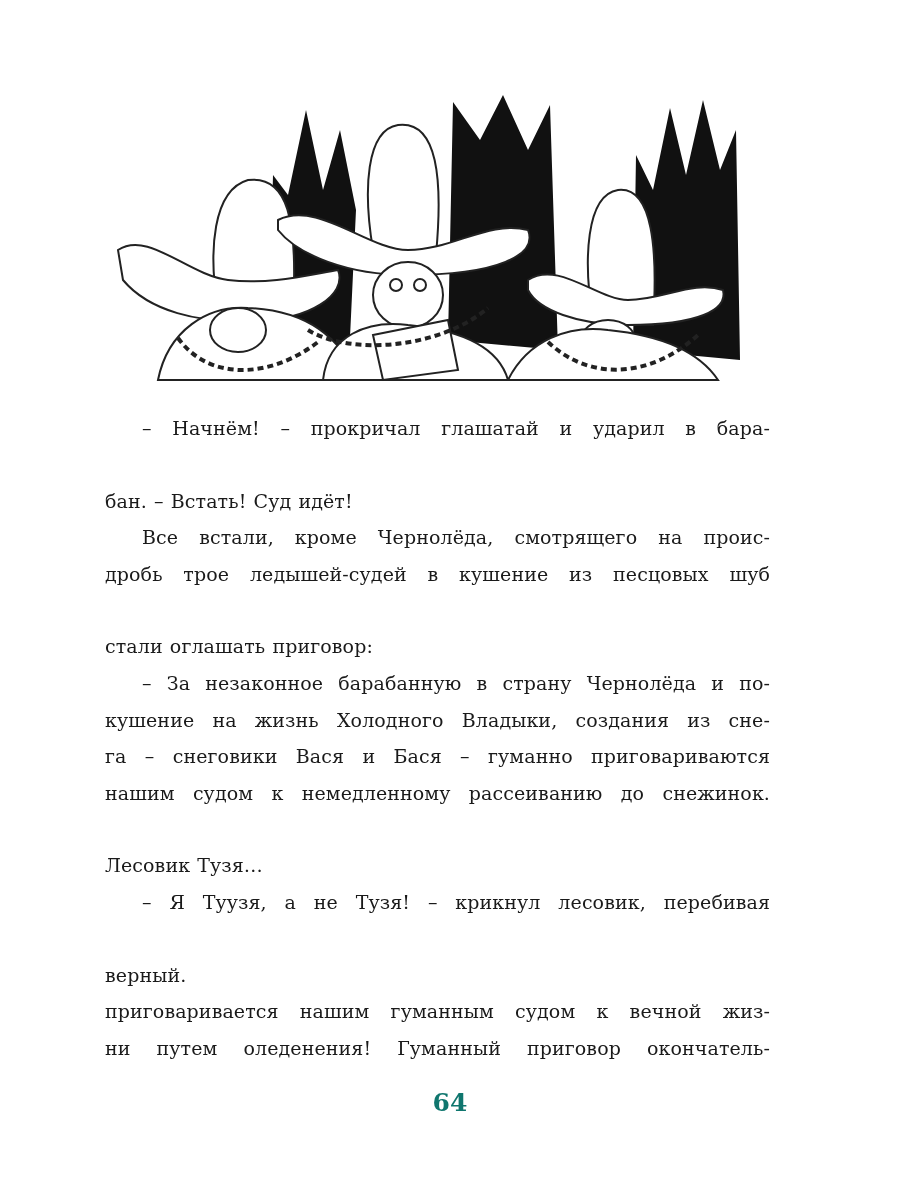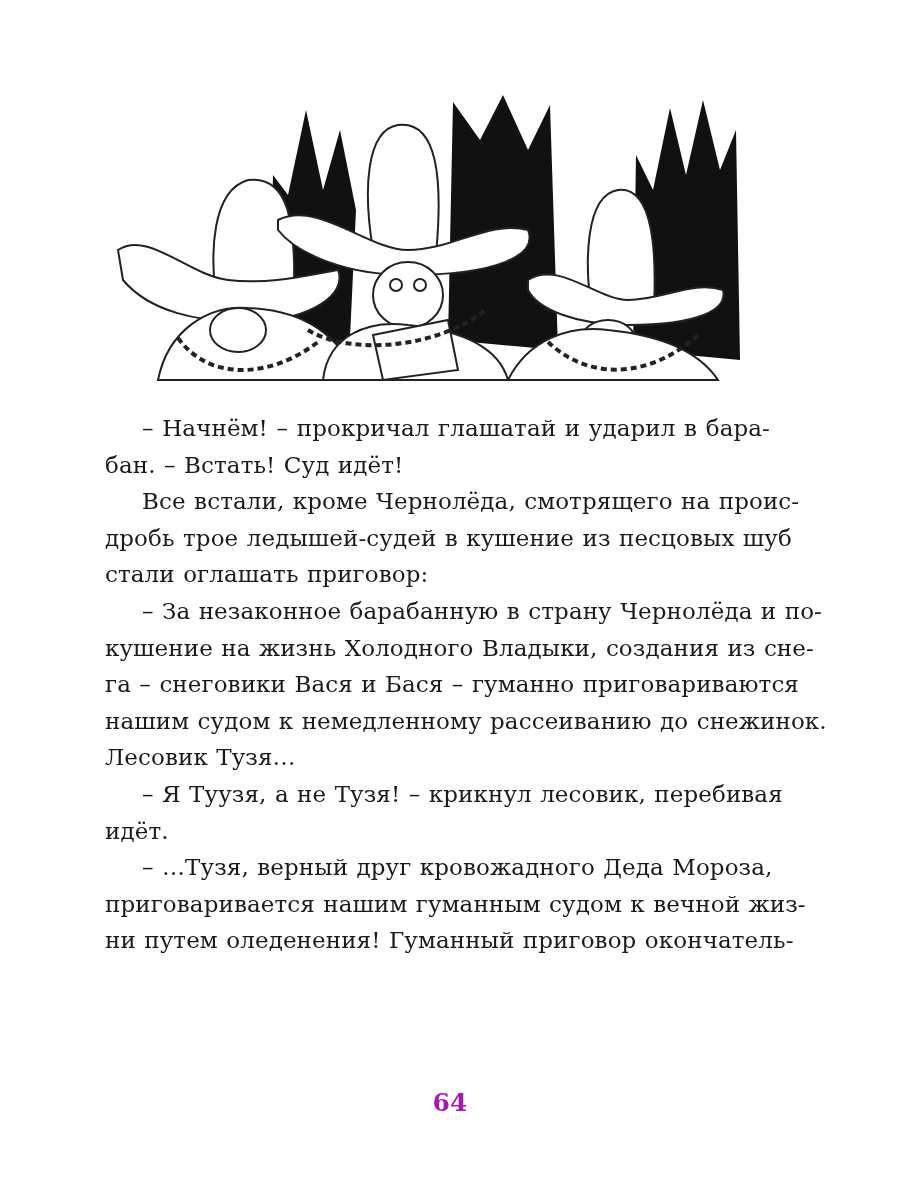--- a/index.html
+++ b/index.html
@@ -26,38 +26,38 @@
     .text-block {
       position: absolute;
       left: 105px;
       top: 410px;
       width: 665px;
     }
     .line {
       display: block;
       height: 36.6px;
       line-height: 36.6px;
-      font-size: 23px;
+      font-size: 19px;
       white-space: nowrap;
       text-align: justify;
       text-align-last: justify;
       letter-spacing: 0.1px;
       word-spacing: 1px;
     }
     .line.indent { padding-left: 37px; }
-    .line.last { text-align-last: left; }
+    .line.last { text-align-last: left; margin-top: 36px; }
     .page-number {
       position: absolute;
       left: 0;
       width: 900px;
       top: 1088px;
       text-align: center;
       font-size: 25px;
       font-weight: bold;
-      color: #a21caf;
+      color: #0f766e;
     }
   </style>
 </head>
 <body>
 
 <div class="illustration">
   <svg viewBox="0 0 650 305" xmlns="http://www.w3.org/2000/svg">
 
     <polygon points="160,300 165,95 180,115 198,30 215,110 232,50 248,130 240,300" fill="#111"></polygon>
     <polygon points="340,260 345,22 372,60 395,15 420,70 442,25 450,270" fill="#111"></polygon>
@@ -91,19 +91,18 @@
   <span class="line last">бан. – Встать! Суд идёт!</span>
   <span class="line indent">Все встали, кроме Чернолёда, смотрящего на проис-</span>
   <span class="line">дробь трое ледышей-судей в кушение из песцовых шуб</span>
   <span class="line last">стали оглашать приговор:</span>
   <span class="line indent">– За незаконное барабанную в страну Чернолёда и по-</span>
   <span class="line">кушение на жизнь Холодного Владыки, создания из сне-</span>
   <span class="line">га – снеговики Вася и Бася – гуманно приговариваются</span>
   <span class="line">нашим судом к немедленному рассеиванию до снежинок.</span>
   <span class="line last">Лесовик Тузя…</span>
   <span class="line indent">– Я Туузя, а не Тузя! – крикнул лесовик, перебивая</span>
-  <span class="line last">идёт.</span>
-  <span class="line indent">– …Тузя, верный друг кровожадного Деда Мороза,</span>
+  <span class="line last">верный.</span>
   <span class="line">приговаривается нашим гуманным судом к вечной жиз-</span>
   <span class="line">ни путем оледенения! Гуманный приговор окончатель-</span>
 </div>
 
 <div class="page-number">64</div>
 
 </body></html>

